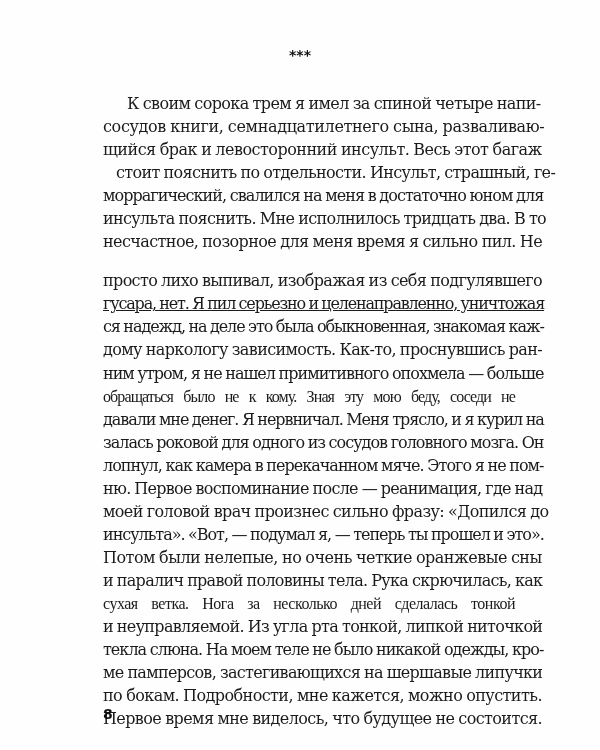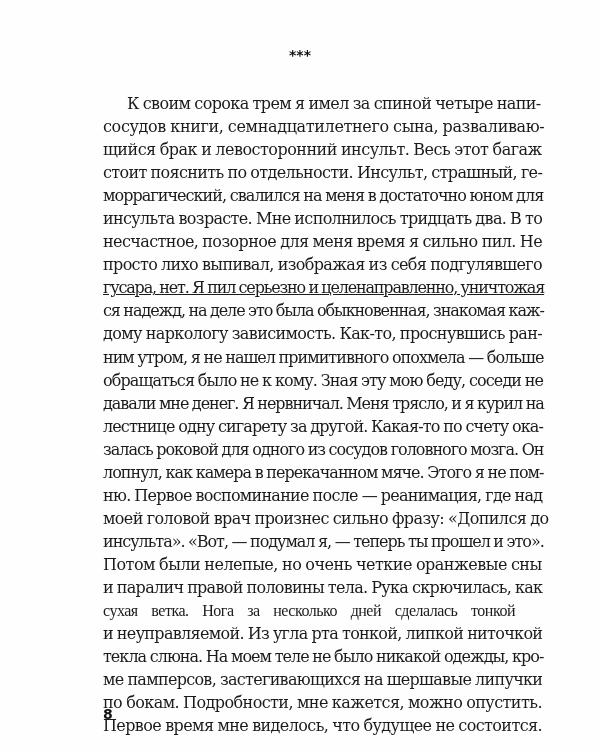--- a/index.html
+++ b/index.html
@@ -68,32 +68,31 @@
 </head>
 <body>
 
 <div class="page">
   <div class="separator">***</div>
 
   <div class="body-text">
     <span class="line indent" style="letter-spacing: -0.621301px;">К своим сорока трем я имел за спиной четыре напи-</span>
     <span class="line">сосудов книги, семнадцатилетнего сына, разваливаю-</span>
     <span class="line" style="letter-spacing: -0.519179px;">щийся брак и левосторонний инсульт. Весь этот багаж</span>
-    <span class="line" style="letter-spacing: -0.661498px;">стоит пояснить по отдельности. Инсульт, страшный, ге-</span>
+    <span class="line" style="letter-spacing: -0.661498px; margin-left: 13px;">стоит пояснить по отдельности. Инсульт, страшный, ге-</span>
     <span class="line" style="letter-spacing: -0.958962px;">моррагический, свалился на меня в достаточно юном для</span>
-    <span class="line" style="letter-spacing: -0.669458px;">инсульта возрасте. Мне исполнилось тридцать два. В то</span>
+    <span class="line" style="letter-spacing: -0.669458px;">инсульта пояснить. Мне исполнилось тридцать два. В то</span>
     <span class="line" style="letter-spacing: -0.598618px;">несчастное, позорное для меня время я сильно пил. Не</span>
-    <span class="line" style="letter-spacing: -0.640196px;">просто лихо выпивал, изображая из себя подгулявшего</span>
+    <span class="line" style="letter-spacing: -0.640196px; margin-top: 16px;">просто лихо выпивал, изображая из себя подгулявшего</span>
     <span class="line" style="letter-spacing: -1.17958px; text-decoration: underline;">гусара, нет. Я пил серьезно и целенаправленно, уничтожая</span>
     <span class="line" style="letter-spacing: -1.08977px;">ся надежд, на деле это была обыкновенная, знакомая каж-</span>
     <span class="line" style="letter-spacing: -0.628966px;">дому наркологу зависимость. Как-то, проснувшись ран-</span>
     <span class="line" style="letter-spacing: -0.985938px;">ним утром, я не нашел примитивного опохмела — больше</span>
-    <span class="line" style="letter-spacing: -0.896307px;">обращаться было не к кому. Зная эту мою беду, соседи не</span>
+    <span class="line" style="letter-spacing: -0.896307px; font-family: Liberation Serif, serif;">обращаться было не к кому. Зная эту мою беду, соседи не</span>
     <span class="line" style="letter-spacing: -1.06155px;">давали мне денег. Я нервничал. Меня трясло, и я курил на</span>
-    <span class="line" style="letter-spacing: -0.882143px;">лестнице одну сигарету за другой. Какая-то по счету ока-</span>
     <span class="line" style="letter-spacing: -1.00268px;">залась роковой для одного из сосудов головного мозга. Он</span>
     <span class="line" style="letter-spacing: -0.983807px;">лопнул, как камера в перекачанном мяче. Этого я не пом-</span>
     <span class="line" style="letter-spacing: -0.734252px;">ню. Первое воспоминание после — реанимация, где над</span>
     <span class="line" style="letter-spacing: -0.60435px;">моей головой врач произнес сильно фразу: «Допился до</span>
     <span class="line" style="letter-spacing: -1.03672px;">инсульта». «Вот, — подумал я, — теперь ты прошел и это».</span>
     <span class="line" style="letter-spacing: -0.510332px;">Потом были нелепые, но очень четкие оранжевые сны</span>
     <span class="line" style="letter-spacing: -0.709495px;">и паралич правой половины тела. Рука скрючилась, как</span>
     <span class="line" style="letter-spacing: -0.480228px; font-family: Liberation Serif, serif;">сухая ветка. Нога за несколько дней сделалась тонкой</span>
     <span class="line" style="letter-spacing: -0.689063px;">и неуправляемой. Из угла рта тонкой, липкой ниточкой</span>
     <span class="line" style="letter-spacing: -0.977257px;">текла слюна. На моем теле не было никакой одежды, кро-</span>

